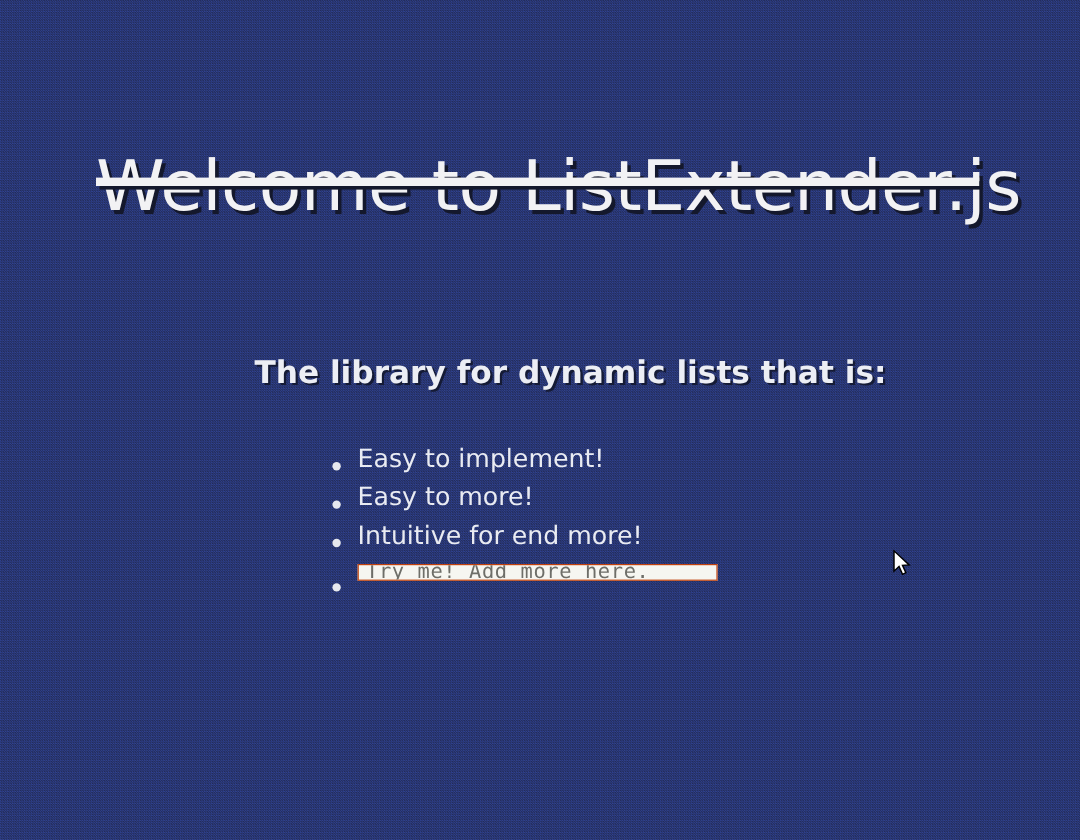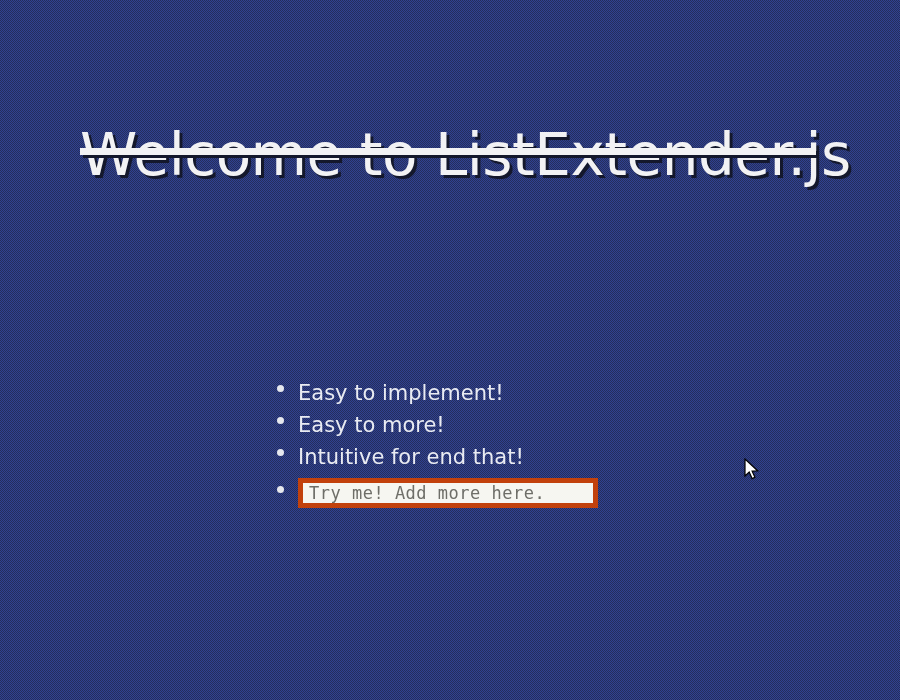--- a/index.html
+++ b/index.html
@@ -72,21 +72,21 @@
     top: 372px;
     margin: 0;
     padding: 0;
     list-style: none;
   }
   .feature-item {
     position: relative;
     height: 32px;
     padding-left: 30px;
     display: flex;
-    align-items: flex-end;
+    align-items: flex-start;
   }
   .bullet-icon {
     position: absolute;
     left: 9px;
     top: 13px;
     width: 7px;
     height: 7px;
     border-radius: 50%;
     background: #e6e8ee;
   }
@@ -104,23 +104,23 @@
     padding-left: 30px;
     margin-top: 2px;
   }
   .input-item .bullet-icon {
     top: 16px;
   }
   .list-input {
     display: block;
     box-sizing: border-box;
     width: 300px;
-    height: 30px;
+    height: 14px;
     padding: 2px 6px;
-    border: 5px solid #c2410c;
+    border: 1px solid #c2410c;
     background: #f6f6f1;
     color: #6e6e68;
     font-family: "DejaVu Sans Mono", monospace;
     font-size: 17px;
     line-height: 25px;
     letter-spacing: 0.5px;
     outline: none;
   }
   .list-input::placeholder { color: #6e6e68; }
 
@@ -135,36 +135,37 @@
   }
 </style>
 </head>
 <body>
 
 <div class="page">
 
   <h1 class="title">Welcome to ListExtender.js</h1>
   <div class="title-underline"></div>
 
+  <h2 class="subtitle">The library for dynamic lists that is:</h2>
 
   <ul class="feature-list">
 
     <li class="feature-item">
       <span class="bullet-icon"></span>
       <span class="item-label">Easy to implement!</span>
     </li>
 
     <li class="feature-item">
       <span class="bullet-icon"></span>
       <span class="item-label">Easy to more!</span>
     </li>
 
     <li class="feature-item">
       <span class="bullet-icon"></span>
-      <span class="item-label">Intuitive for end that!</span>
+      <span class="item-label">Intuitive for end more!</span>
     </li>
 
     <li class="feature-item input-item">
       <span class="bullet-icon"></span>
       <input class="list-input" type="text" value="Try me! Add more here." placeholder="Try me! Add more here." style="">
     </li>
 
   </ul>
 
   <svg class="cursor-pointer" viewBox="0 0 16 24" xmlns="http://www.w3.org/2000/svg">

